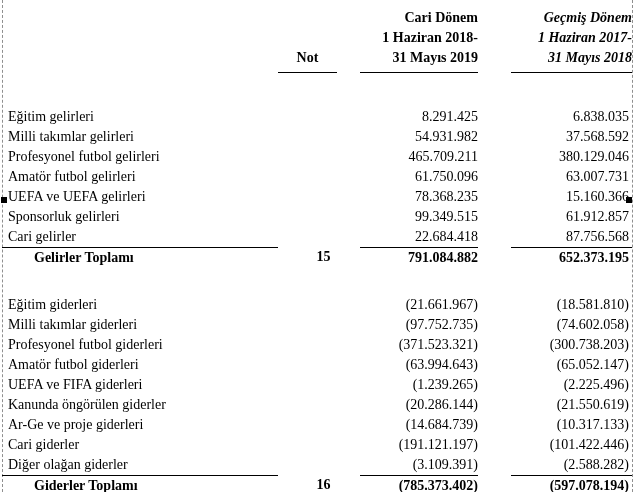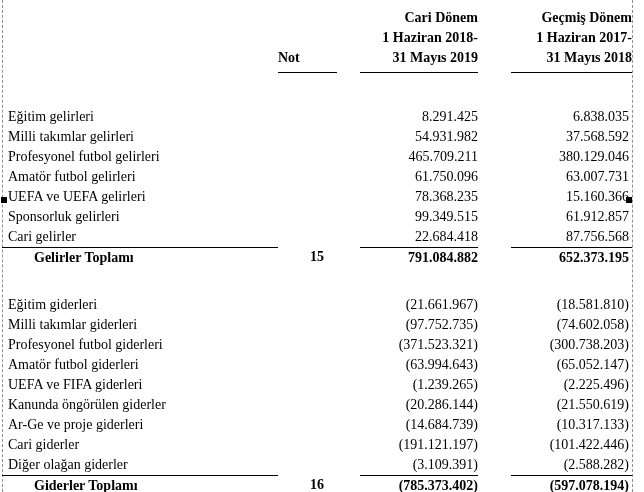--- a/index.html
+++ b/index.html
@@ -17,34 +17,34 @@
   .guide.right { left:632px; }
 
   .content { position:absolute; left:2px; top:0; width:630px; }
 
   .row {
     display:grid;
     grid-template-columns:276px 59px 23px 118px 33px 121px;
   }
   .cell { box-sizing:border-box; }
   .c-label { padding-left:6px; }
-  .c-not   { text-align:left; }
+  .c-not   { text-align:center; }
   .c-cur, .c-pri { text-align:right; }
   .c-pri   { padding-right:3px; }
 
   
   .header { padding-top:8px; }
   .header .cell { align-self:end; }
   .header .hc {
     border-bottom:1.5px solid #000;
     padding-bottom:4px;
     font-weight:bold;
     line-height:20px;
   }
-  .header .c-pri { padding-right:0; }
+  .header .c-pri { padding-right:0;font-style:italic; }
 
   
   .rows-block .cell { height:20px; line-height:20px; white-space:nowrap; overflow:visible; }
   .rows-block { margin-top:34px; }
   .section-gap { height:28px; }
 
   .total .cell { font-weight:bold;padding-left:32px; }
   .total .c-label, .total .c-cur, .total .c-pri { border-top:1.5px solid #000; }
 
   .marker { position:absolute; width:6px; height:6px; background:#000; }

